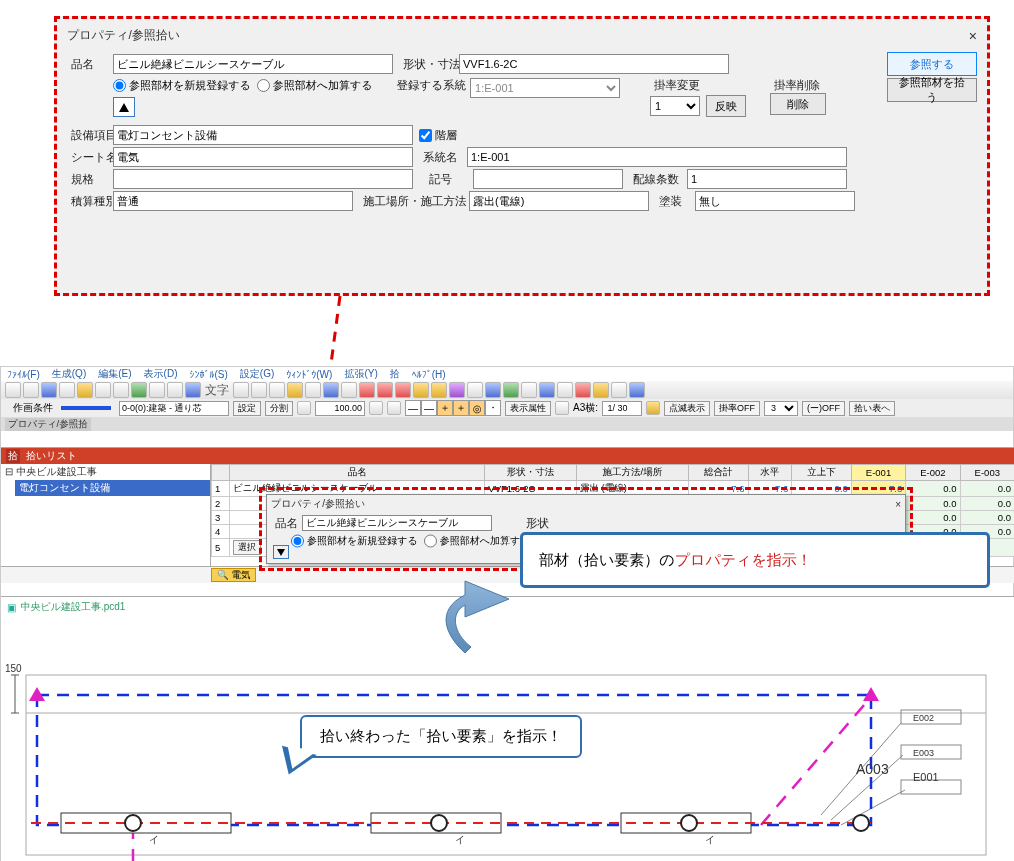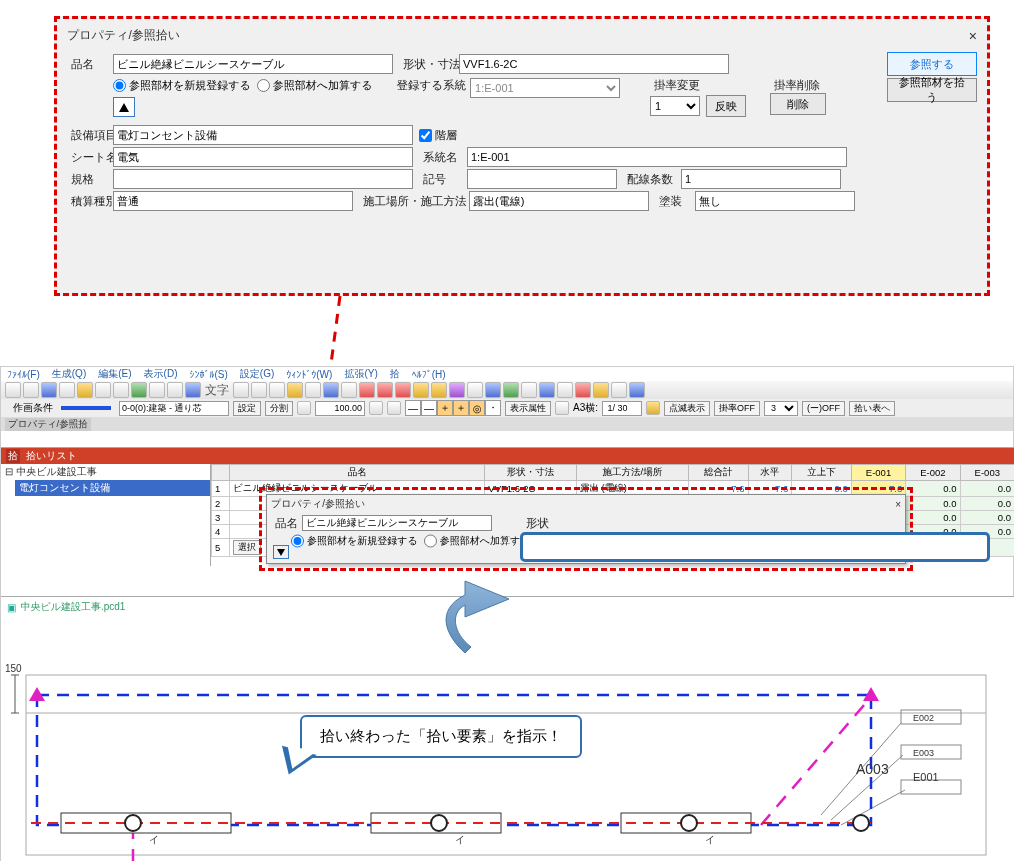--- a/index.html
+++ b/index.html
@@ -191,21 +191,21 @@
   <div class="row">
     <span class="lbl" style="width:46px">シート名</span>
     <input type="text" style="width: 300px;" value="電気">
     <span class="lbl" style="margin-left:6px;width:48px">系統名</span>
     <input type="text" style="width: 380px;" value="1:E-001">
   </div>
 
   <div class="row">
     <span class="lbl" style="width:46px">規格</span>
     <input type="text" style="width: 300px;" value="">
-    <span class="lbl" style="margin-left:6px;width:48px">記号</span>
+    <span class="lbl" style="margin-left:12px;width:48px">記号</span>
     <input type="text" style="width: 150px;" value="">
     <span class="lbl" style="margin-left:6px;width:58px">配線条数</span>
     <input type="text" style="width: 160px;" value="1">
   </div>
 
   <div class="row">
     <span class="lbl" style="width:46px">積算種別</span>
     <input type="text" style="width: 240px;" value="普通">
     <span class="lbl" style="margin-left:6px;width:110px">施工場所・施工方法</span>
     <input type="text" style="width: 180px;" value="露出(電線)">
@@ -387,20 +387,24 @@
                 <td></td>
                 <td></td>
                 <td class="hl"></td>
                 <td class="gcell"></td>
                 <td class="gcell"></td>
               </tr>
         </tbody>
           </table>
       </div>
     </div>
+    <div class="list-footer">
+      <div style="width:210px"></div>
+      <div class="foot-tag">🔍 電気</div>
+    </div>
   </div>
 
   <div class="mini-dlg">
     <div class="dlg-title">
       <span>プロパティ/参照拾い</span>
       <span>×</span>
     </div>
     <div class="row">
       <span class="lbl">品名</span>
       <input type="text" style="width: 190px;" value="ビニル絶縁ビニルシースケーブル">
@@ -482,17 +486,20 @@
       <linearGradient id="ga" x1="0" y1="0" x2="0" y2="1">
         <stop offset="0" stop-color="#8fb4d9"></stop>
           <stop offset="1" stop-color="#5a89b8"></stop>
       </linearGradient>
     </defs>
     <path d="M60 78 C 40 60, 30 35, 60 20 L60 6 L104 24 L60 42 L60 30 C 45 38, 48 58, 66 72 Z" fill="url(#ga)" stroke="#4a7aa8"></path>
   </svg>
 </div>
 
 <div class="callout-box" style="left:520px;top:532px;width:470px">
+  <div>
+    <span>部材（拾い要素）の</span><span class="red-txt">プロパティを指示！</span>
+  </div>
 </div>
 
 <div class="speech" style="left:300px;top:715px">
   <span>拾い終わった「拾い要素」を指示！</span>
 </div>
 
 </body></html>

